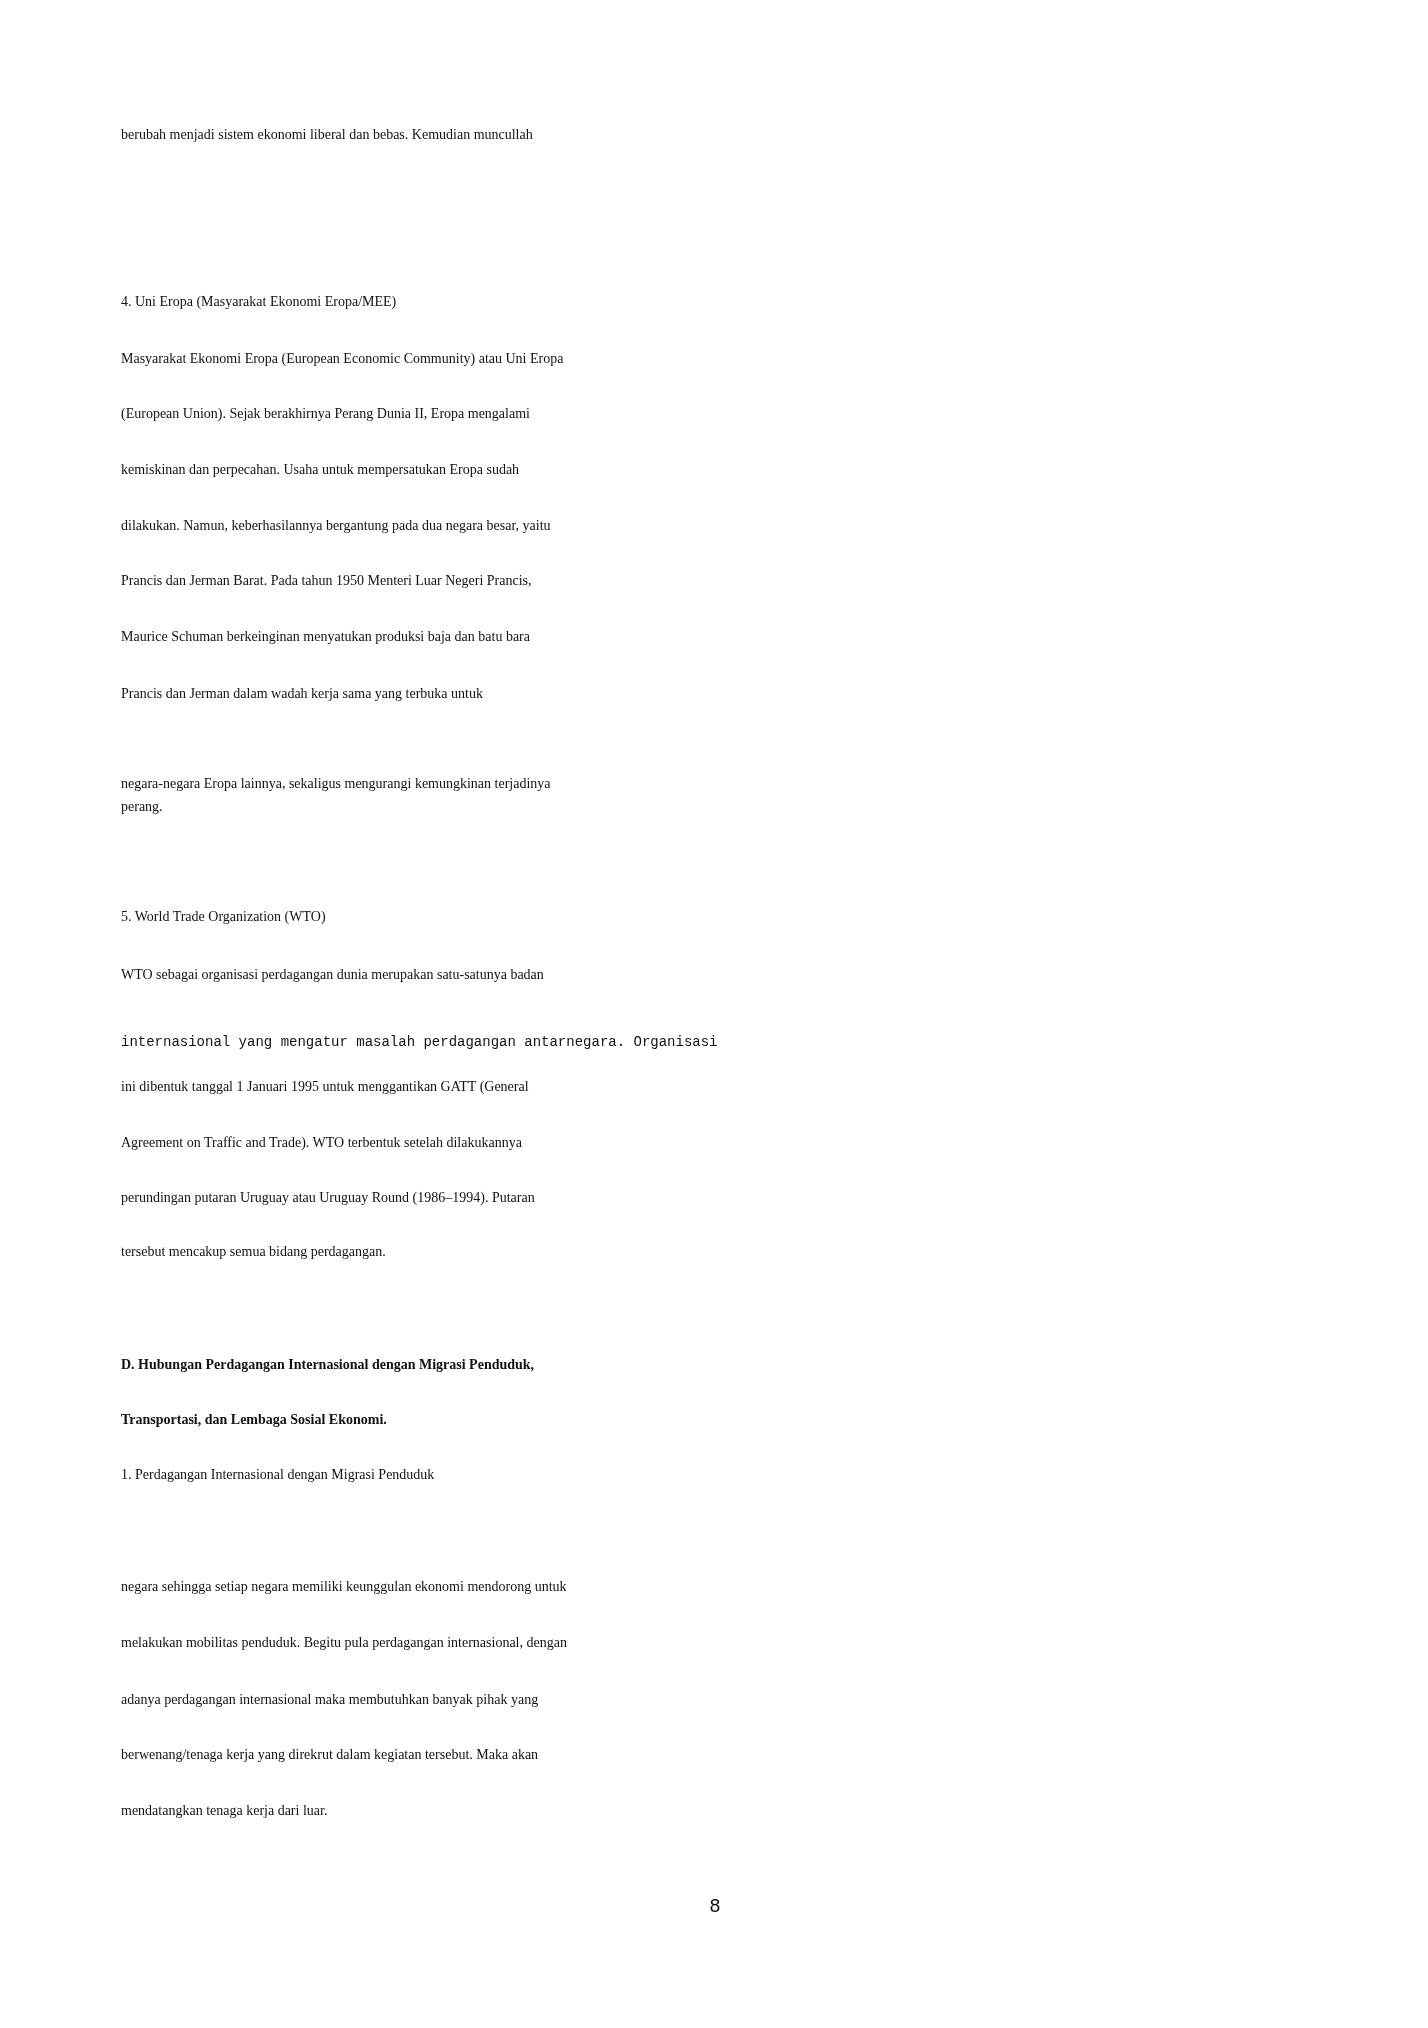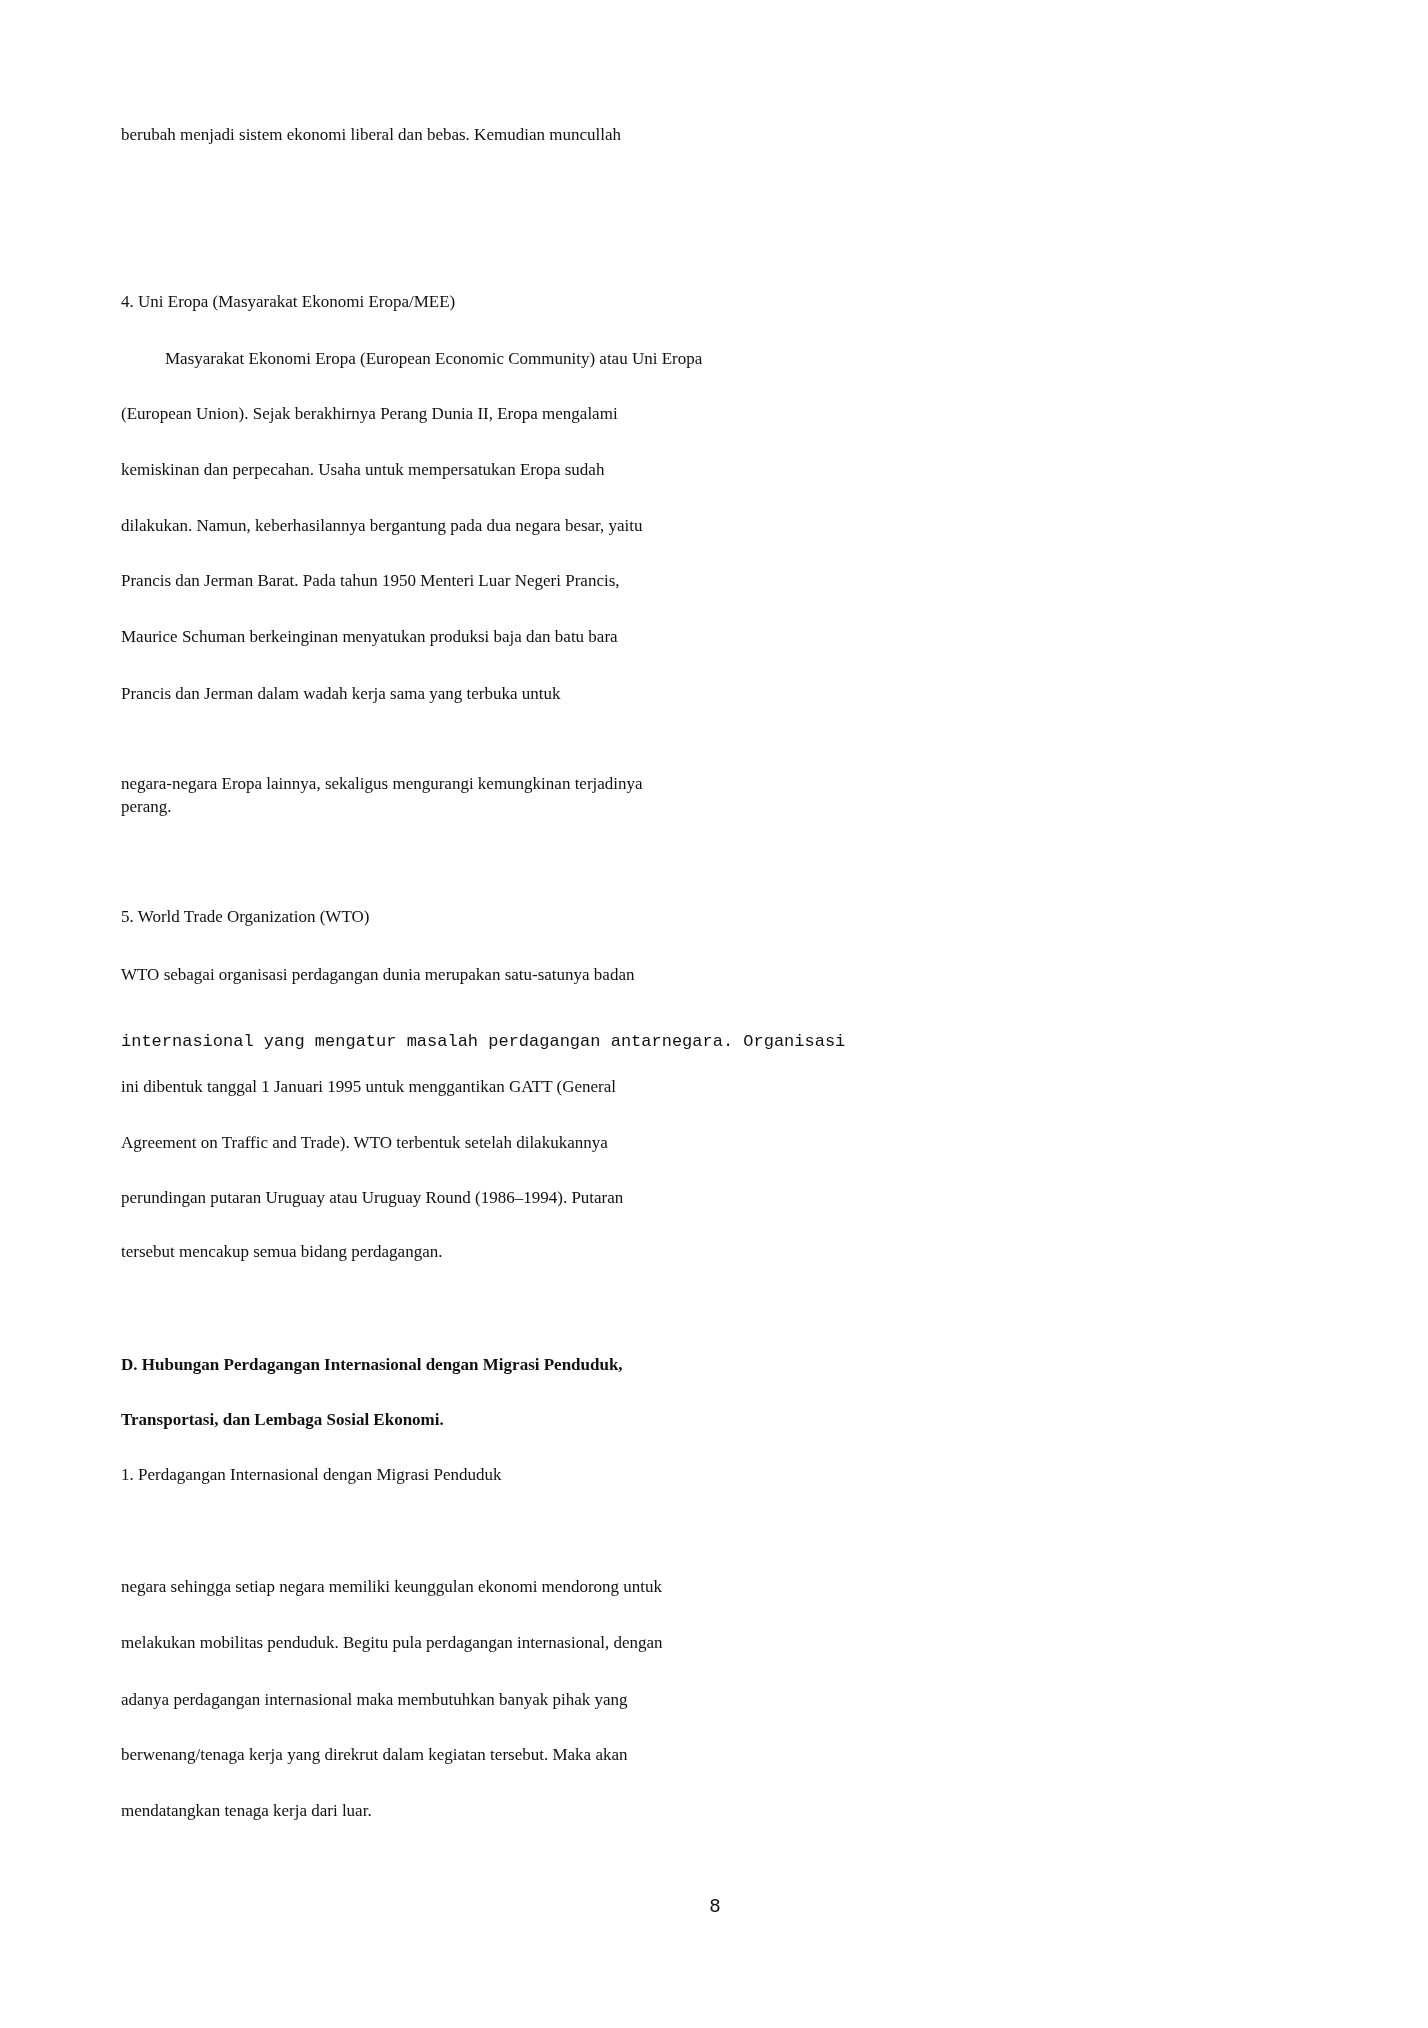--- a/index.html
+++ b/index.html
@@ -19,21 +19,21 @@
       top: 0;
       width: 1428px;
       height: 2028px;
       background: #ffffff;
     }
     .line {
       position: absolute;
       left: 121px;
       white-space: nowrap;
       font-family: "Liberation Serif", "DejaVu Serif", serif;
-      font-size: 17px;
+      font-size: 14px;
       line-height: 28px;
       color: #111111;
       height: 28px;
     }
     .bold {
       font-weight: bold;
     }
     .page-number {
       position: absolute;
       top: 1894px;
@@ -47,21 +47,21 @@
     }
   </style>
 </head>
 <body>
 
 <div class="page">
 
   <div class="line" style="top:121px;">berubah menjadi sistem ekonomi liberal dan bebas. Kemudian muncullah</div>
 
   <div class="line" style="top:288px;">4. Uni Eropa (Masyarakat Ekonomi Eropa/MEE)</div>
-  <div class="line" style="top:345px;margin-left:44px;">Masyarakat Ekonomi Eropa (European Economic Community) atau Uni Eropa</div>
+  <div class="line" style="top:345px;">Masyarakat Ekonomi Eropa (European Economic Community) atau Uni Eropa</div>
   <div class="line" style="top:400px;">(European Union). Sejak berakhirnya Perang Dunia II, Eropa mengalami</div>
   <div class="line" style="top:512px;">dilakukan. Namun, keberhasilannya bergantung pada dua negara besar, yaitu</div>
   <div class="line" style="top:456px;">kemiskinan dan perpecahan. Usaha untuk mempersatukan Eropa sudah</div>
   <div class="line" style="top:567px;">Prancis dan Jerman Barat. Pada tahun 1950 Menteri Luar Negeri Prancis,</div>
   <div class="line" style="top:623px;">Maurice Schuman berkeinginan menyatukan produksi baja dan batu bara</div>
   <div class="line" style="top:680px;">Prancis dan Jerman dalam wadah kerja sama yang terbuka untuk</div>
   <div class="line" style="top:736px;margin-top:34px;">negara-negara Eropa lainnya, sekaligus mengurangi kemungkinan terjadinya</div>
   <div class="line" style="top:793px;">perang.</div>
 
   <div class="line" style="top:903px;">5. World Trade Organization (WTO)</div>

